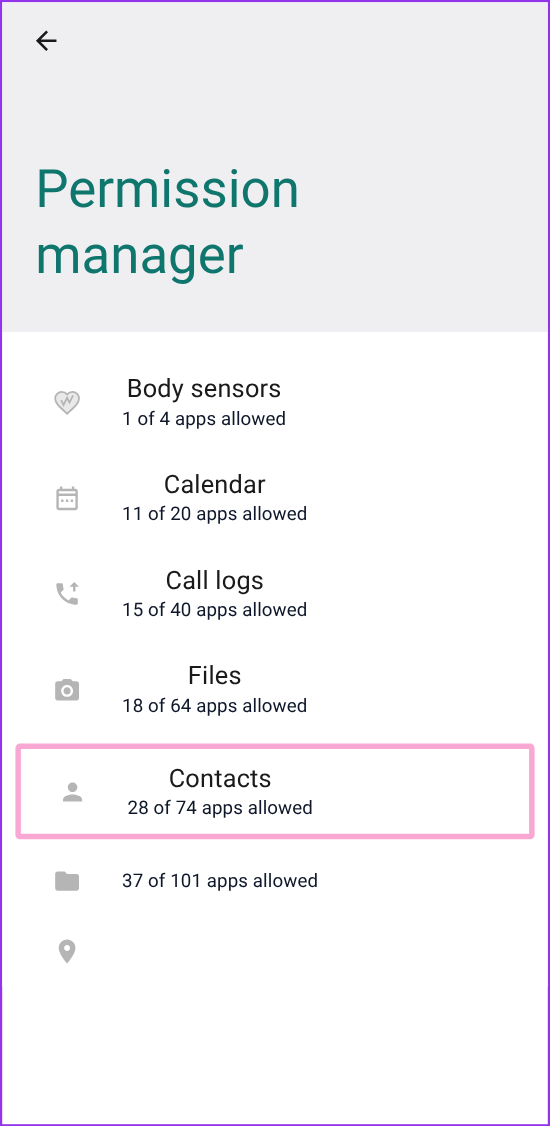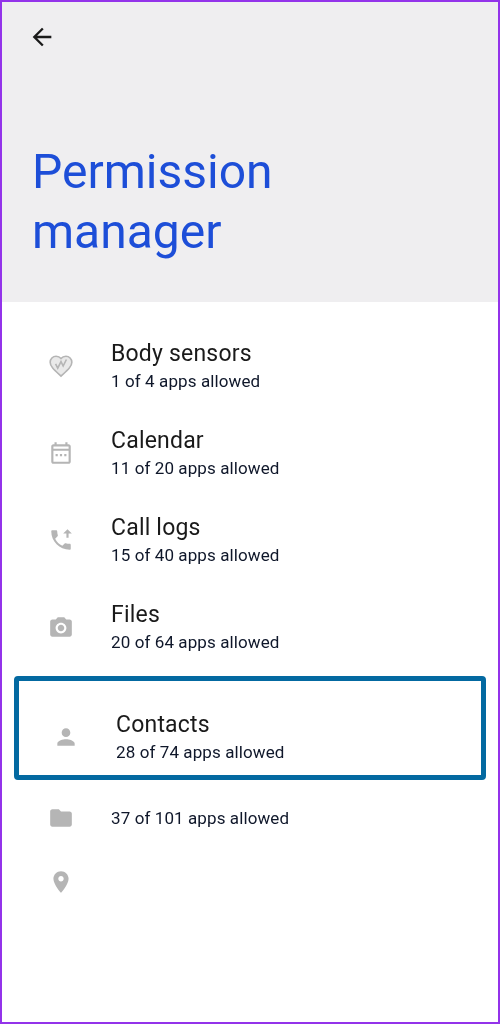--- a/index.html
+++ b/index.html
@@ -24,56 +24,57 @@
       height: 30px;
       display: flex;
       align-items: center;
       justify-content: center;
       cursor: pointer;
       margin-bottom: 90px;
     }
     .title {
       font-size: 48px;
       font-weight: 400;
-      color: #1d4ed8;
+      color: #0f766e;
       line-height: 1.25;
       padding-left: 5px;
     }
     .list {
       background: #ffffff;
       padding-top: 20px;
     }
     .list-item {
       display: flex;
       align-items: center;
       padding: 18px 30px 18px 45px;
       gap: 36px;
       cursor: pointer;
     }
     .list-item.highlighted {
-      border: 5px solid #0369a1;
+      border: 5px solid #f9a8d4;
       border-radius: 4px;
       margin: 6px 12px;
-      padding: 30px 18px 13px 33px;
+      padding: 13px 18px 13px 33px;
     }
     .icon-wrap {
       width: 28px;
       height: 28px;
       display: flex;
       align-items: center;
       justify-content: center;
       flex-shrink: 0;
     }
     .icon-wrap svg {
       fill: #b5b5b5;
     }
     .item-text {
       display: flex;
       flex-direction: column;
       gap: 4px;
+      text-align: center;
     }
     .item-title {
       font-size: 23px;
       font-weight: 400;
       color: #1a1a1a;
       letter-spacing: 0.2px;
     }
     .item-subtitle {
       font-size: 17px;
       color: #0f172a;
@@ -132,21 +133,21 @@
   </div>
 
   <div class="list-item">
     <div class="icon-wrap">
       <svg width="26" height="26" viewBox="0 0 24 24">
           <path d="M9 3L7.17 5H4c-1.1 0-2 .9-2 2v12c0 1.1.9 2 2 2h16c1.1 0 2-.9 2-2V7c0-1.1-.9-2-2-2h-3.17L15 3H9zm3 15c-2.76 0-5-2.24-5-5s2.24-5 5-5 5 2.24 5 5-2.24 5-5 5zm0-8c-1.65 0-3 1.35-3 3s1.35 3 3 3 3-1.35 3-3-1.35-3-3-3z"></path>
         </svg>
     </div>
     <div class="item-text">
       <div class="item-title">Files</div>
-      <div class="item-subtitle">20 of 64 apps allowed</div>
+      <div class="item-subtitle">18 of 64 apps allowed</div>
     </div>
   </div>
 
   <div class="list-item highlighted">
     <div class="icon-wrap">
       <svg width="26" height="26" viewBox="0 0 24 24">
           <path d="M12 12c2.21 0 4-1.79 4-4s-1.79-4-4-4-4 1.79-4 4 1.79 4 4 4zm0 2c-2.67 0-8 1.34-8 4v2h16v-2c0-2.66-5.33-4-8-4z"></path>
         </svg>
     </div>
     <div class="item-text">

